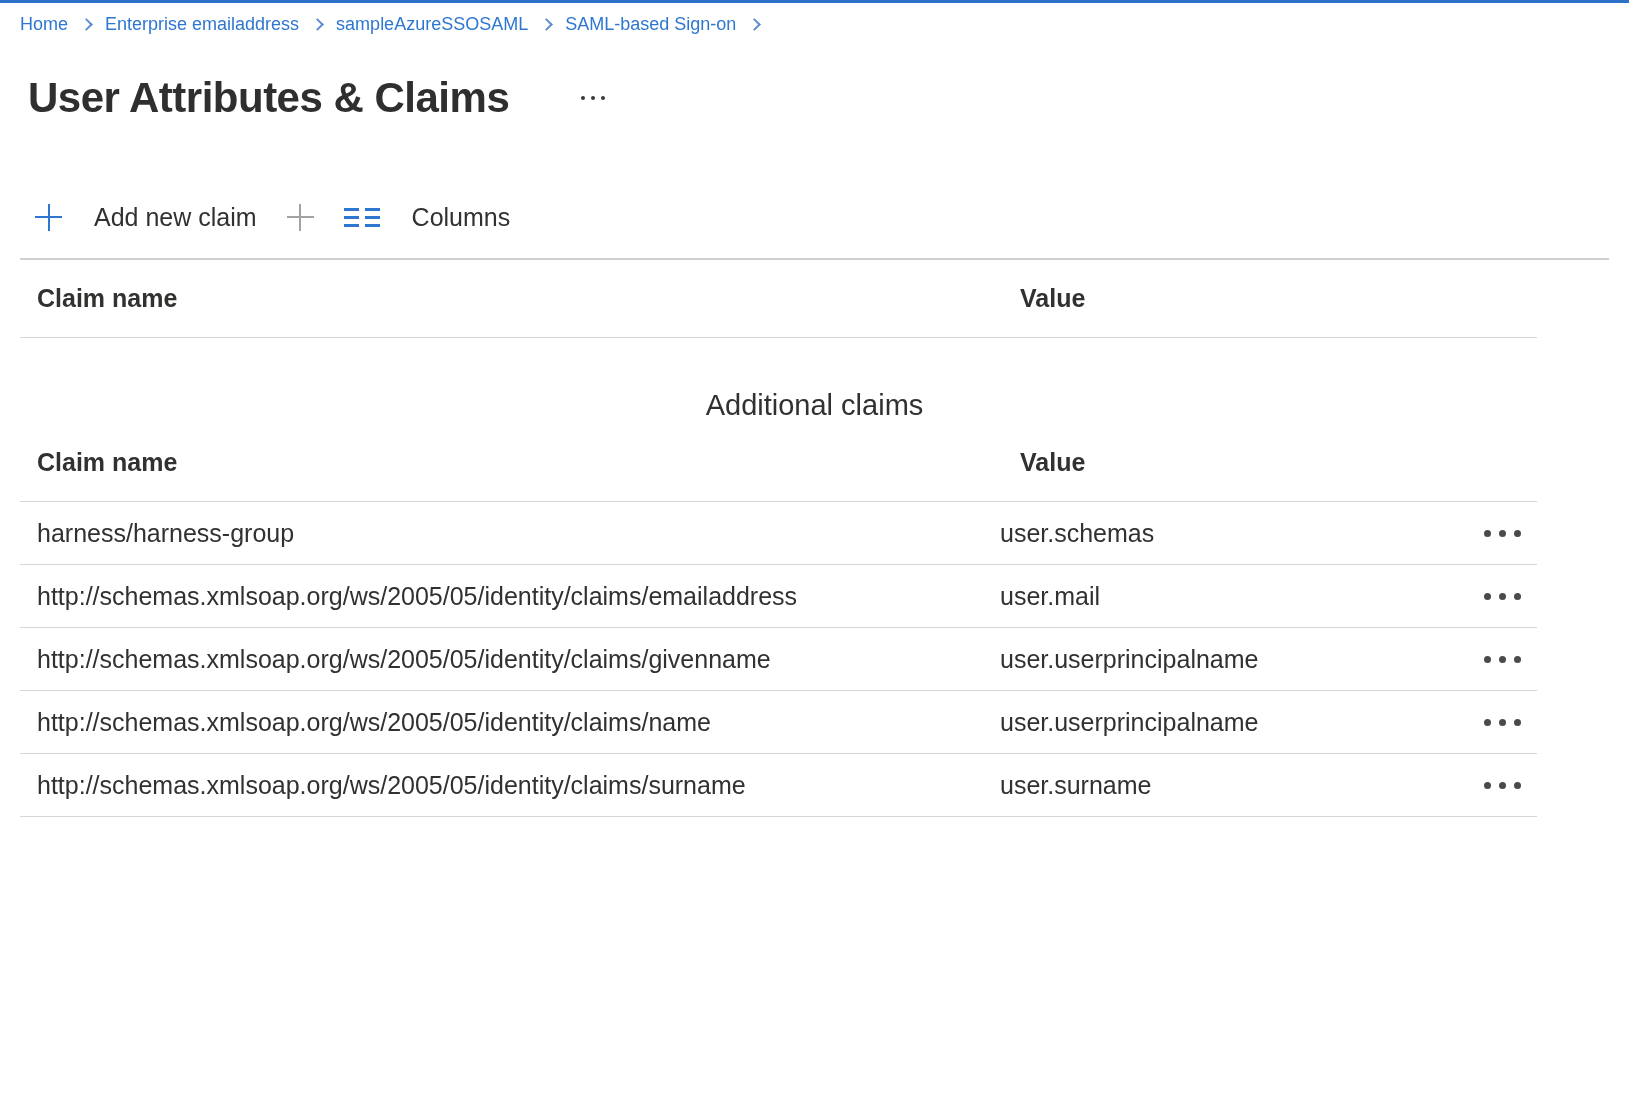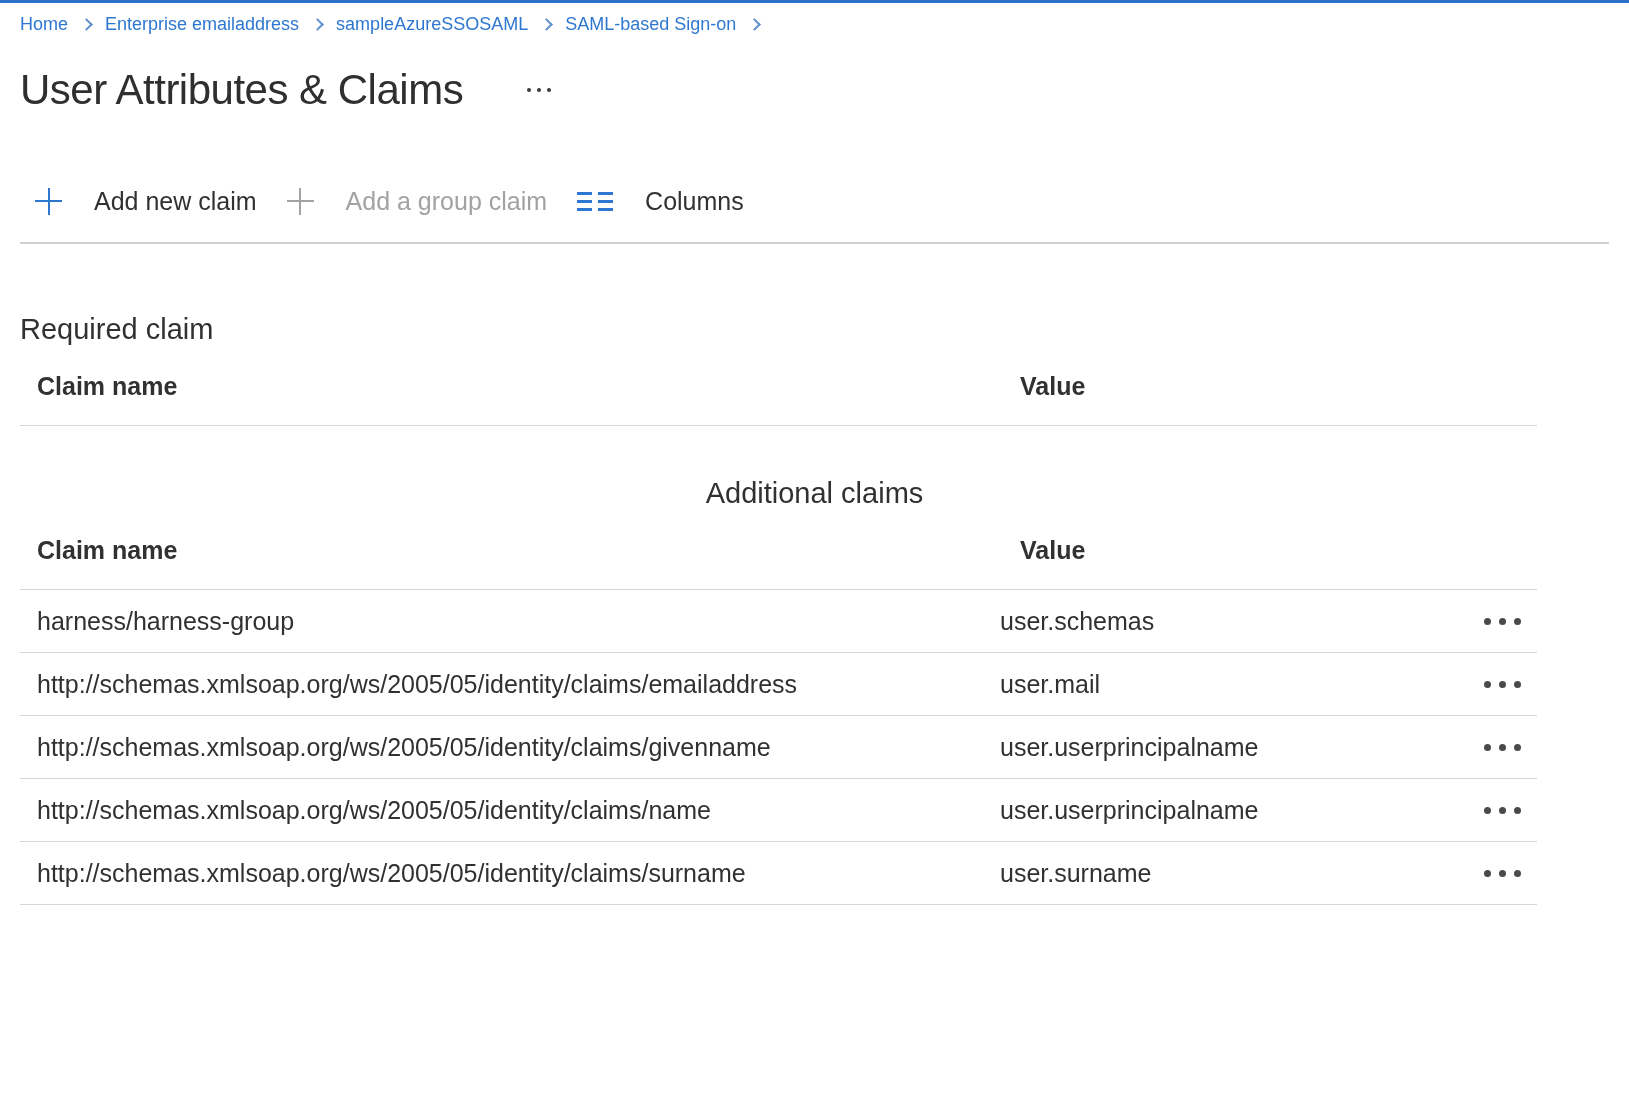--- a/index.html
+++ b/index.html
@@ -28,22 +28,22 @@
     border-top: 2px solid #5f8fce;
     border-right: 2px solid #5f8fce;
     transform: rotate(45deg);
     margin: 0 14px;
     flex: 0 0 auto;
   }
 
   
   .title-row { margin-top: 26px; display: flex; align-items: center; }
   h1.page-title {
-    margin: 0; font-size: 42px; line-height: 47px;
-    font-weight: 400; letter-spacing: -0.5px; color: #2f2f2f;
+    margin: 8px; font-size: 42px; line-height: 47px;
+    font-weight: 700; letter-spacing: -0.5px; color: #2f2f2f;
   }
   .title-menu {
     background: none; border: none; cursor: pointer;
     margin-left: 58px; padding: 8px 6px;
     display: inline-flex; align-items: center; gap: 6px;
   }
   .title-menu .tdot { width: 4px; height: 4px; border-radius: 50%; background: #3a3a3a; }
 
   
   .toolbar { margin-top: 66px; height: 44px; display: flex; align-items: center; }
@@ -133,42 +133,40 @@
     </button>
   </div>
 
   <div class="toolbar">
     <button class="tb-btn">
       <span class="plus-icon plus-blue"></span>
       <span class="label">Add new claim</span>
     </button>
     <button class="tb-btn disabled" aria-disabled="true">
       <span class="plus-icon plus-gray"></span>
-      <span class="label">Add a group claim</span>
     </button>
     <button class="tb-btn">
       <span class="columns-icon">
         <span class="ccol">
             <span class="bar"></span>
             <span class="bar"></span>
             <span class="bar"></span>
           </span>
         <span class="ccol">
             <span class="bar"></span>
             <span class="bar"></span>
             <span class="bar"></span>
           </span>
       </span>
       <span class="label">Columns</span>
     </button>
   </div>
   <div class="toolbar-divider"></div>
 
   <section>
-    <h2 class="section-heading required">Required claim</h2>
     <div class="claims-table">
       <div class="thead">
         <div class="col-label name">Claim name</div>
         <div class="col-label">Value</div>
         <div></div>
       </div>
     </div>
   </section>
 
   <section>

